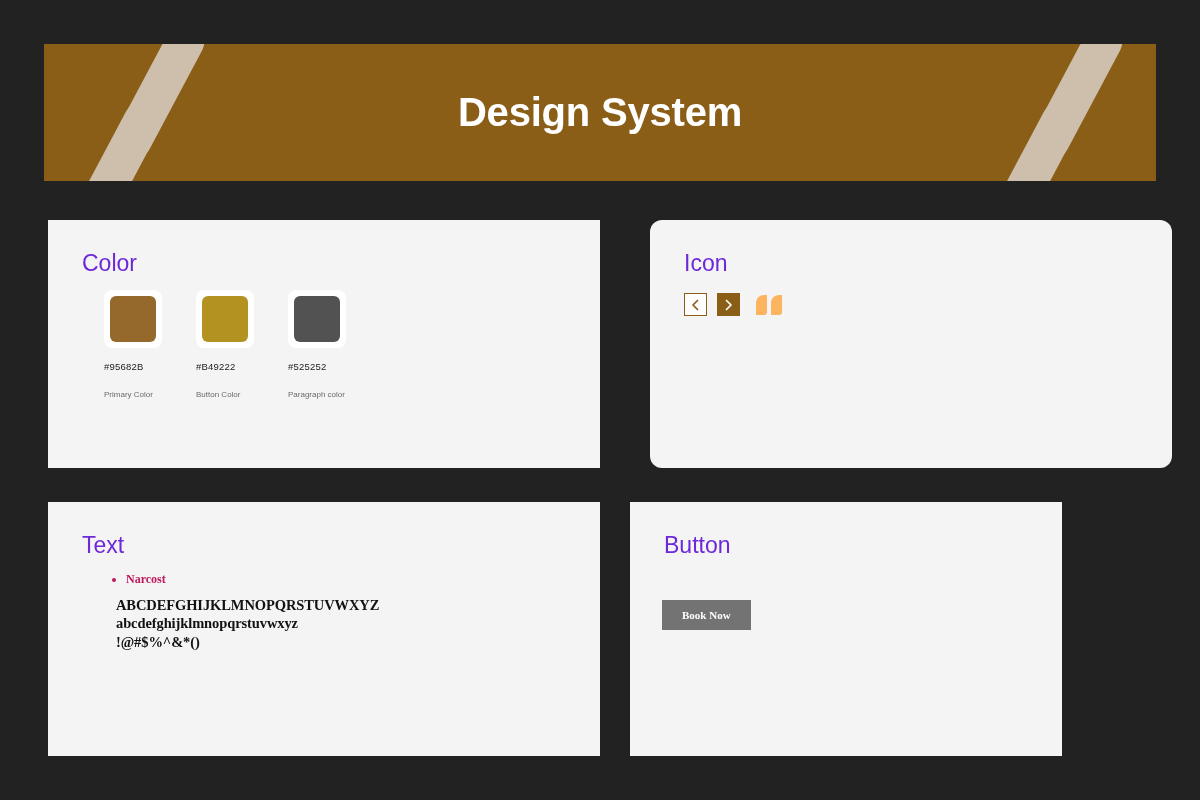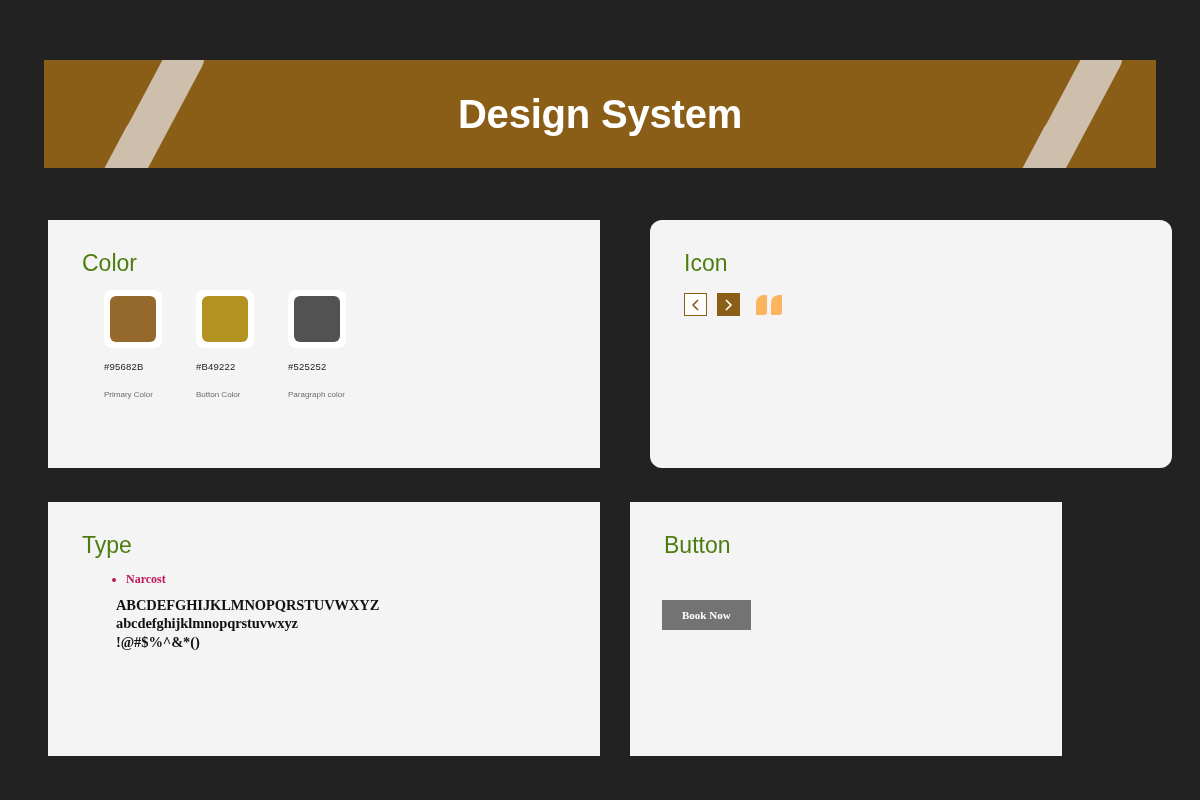--- a/index.html
+++ b/index.html
@@ -15,27 +15,26 @@
     font-family: "Liberation Sans", sans-serif;
     position: relative;
   }
 
   
   .banner {
     position: absolute;
     left: 44px;
     top: 44px;
     width: 1112px;
-    height: 108px;
+    height: 137px;
     background: #8B5E18;
     overflow: hidden;
     display: flex;
     align-items: center;
     justify-content: center;
-    margin-top: 16px;
   }
 
   .banner-title {
     color: #FFFFFF;
     font-size: 40px;
     font-weight: bold;
     letter-spacing: -0.2px;
     z-index: 3;
     position: relative;
   }
@@ -77,21 +76,21 @@
   .panel-color  { left: 48px;  top: 220px; width: 552px; height: 248px; }
   .panel-icon   { left: 650px; top: 220px; width: 522px; height: 248px; border-radius: 12px; }
   .panel-type   { left: 48px;  top: 502px; width: 552px; height: 254px; }
   .panel-button { left: 630px; top: 502px; width: 432px; height: 254px; }
 
   .panel-title {
     position: absolute;
     left: 34px;
     top: 30px;
     font-size: 23px;
-    color: #4d7c0f;
+    color: #6d28d9;
     font-weight: normal;
   }
 
   
   .swatch-row {
     position: absolute;
     left: 56px;
     top: 70px;
     display: flex;
     gap: 34px;
@@ -269,21 +268,21 @@
 
     <div class="quote-icon">
       <span class="quote-mark"></span>
       <span class="quote-mark"></span>
     </div>
 
   </div>
 </section>
 
 <section class="panel panel-type">
-  <h2 class="panel-title">Type</h2>
+  <h2 class="panel-title">Text</h2>
 
   <div class="type-body">
     <ul class="type-list">
       <li class="type-name">Narcost</li>
     </ul>
     <div class="type-specimen">
       <div>ABCDEFGHIJKLMNOPQRSTUVWXYZ</div>
       <div>abcdefghijklmnopqrstuvwxyz</div>
       <div>!@#$%^&amp;*()</div>
     </div>

